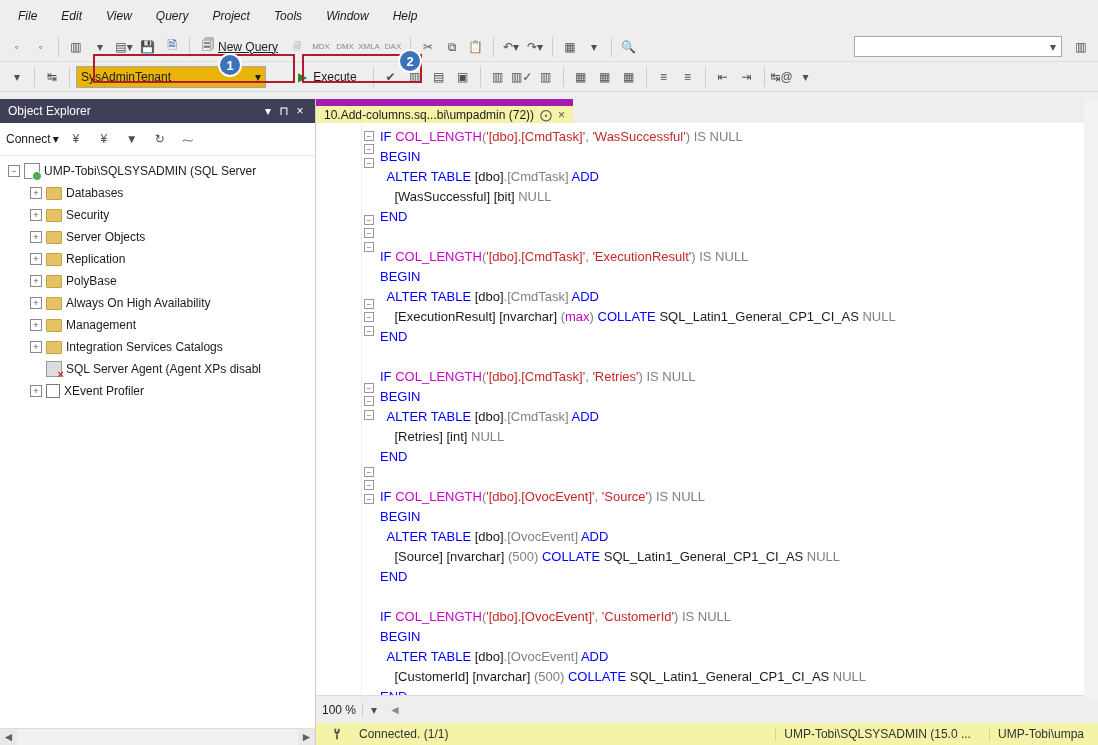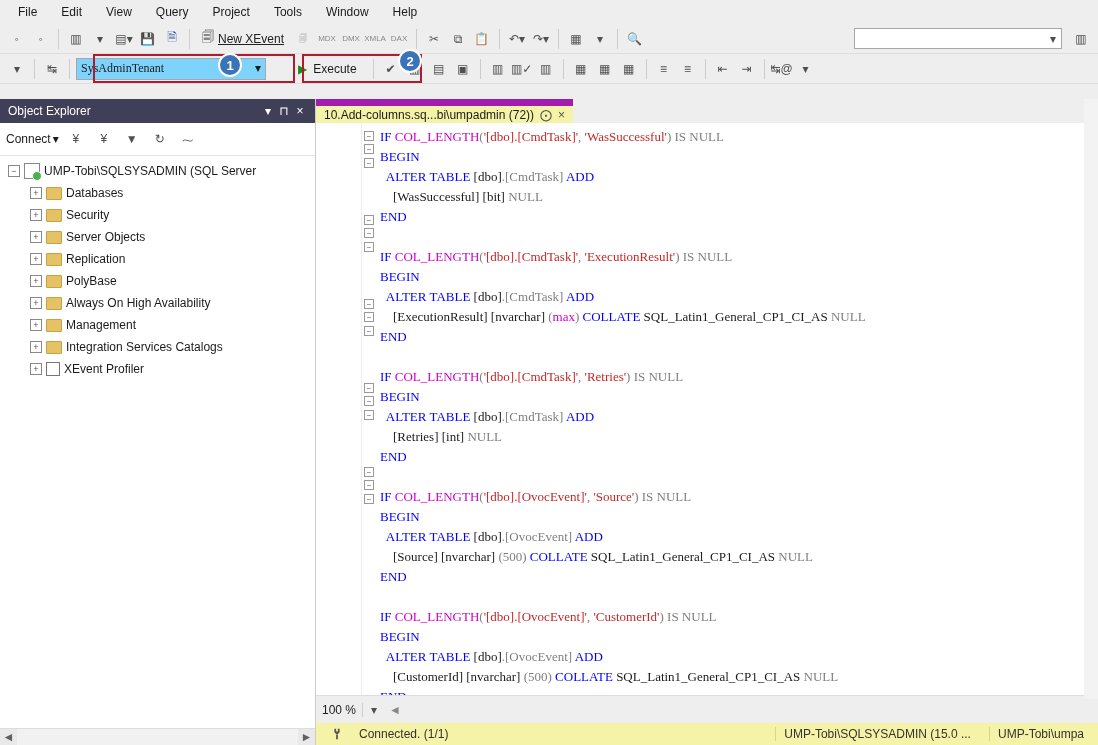--- a/index.html
+++ b/index.html
@@ -1,23 +1,23 @@
 <!DOCTYPE html>
 <html><head>
 <meta charset="utf-8">
 <style>
   * { box-sizing: border-box; margin: 0; padding: 0; }
   body { font-family: "Segoe UI", Tahoma, sans-serif; font-size: 12px; background: #eee; width: 1098px; height: 745px; overflow: hidden; color: #1b1b1b; }
-  .menubar { background: #eee; height: 24px; display: flex; align-items: center; padding: 8px 6px; gap: 0; }
+  .menubar { background: #eee; height: 24px; display: flex; align-items: center; padding: 16px 6px; gap: 0; font-style: italic; }
   .menubar .item { padding: 2px 12px; cursor: default; }
   .toolbar1, .toolbar2 { background: #eee; height: 30px; display: flex; align-items: center; padding: 0 6px; gap: 2px; border-bottom: 1px solid #ddd; }
   .tbtn { width: 22px; height: 22px; display:flex; align-items:center; justify-content:center; color:#505050; }
   .sep { width: 1px; height: 20px; background: #ccc; margin: 0 4px; }
   .newquery { display:flex; align-items:center; gap:4px; color:#222; padding:0 6px; }
-  .db-combo { height: 22px; border: 1px solid #a7a7a7; background: #7dd3fc; width: 190px; display:flex; align-items:center; padding: 0 4px; justify-content: space-between; font-family: Liberation Serif, serif; }
+  .db-combo { height: 22px; border: 1px solid #a7a7a7; background: #eab308; width: 190px; display:flex; align-items:center; padding: 0 4px; justify-content: space-between; }
   .execute { display:flex; align-items:center; gap:6px; padding:0 10px; height:22px; }
   .hl { position: absolute; border: 2px solid #b01b2e; }
   .hl1 { left: 93px; top: 54px; width: 202px; height: 29px; }
   .hl2 { left: 302px; top: 54px; width: 120px; height: 29px; }
   .badge { position:absolute; width:24px; height:24px; border-radius:50%; background:#3b73b9; color:#fff; font-weight:700; display:flex; align-items:center; justify-content:center; font-size:13px; border:2px solid #fff; }
   .b1 { left:218px; top:53px; }
   .b2 { left:398px; top:49px; }
   .searchbox { margin-left:auto; width:208px; height:21px; border:1px solid #a7a7a7; background:#fff; display:flex; align-items:center; }
   .searchbox .dd { width:16px; text-align:center; color:#505050; }
   .main { position:absolute; left:0; top:99px; right:0; bottom:0; display:flex; }
@@ -43,21 +43,21 @@
   .editor { flex:1; display:flex; flex-direction:column; min-width:0; }
   .tabrow { height:24px; background:#eef0c7; display:flex; align-items:stretch; }
   .tab { background:#f5f3a7; border-top:7px solid #a21caf; padding:0 8px; display:flex; align-items:center; gap:6px; }
   .tab .pin { color:#555; }
   .tab .close { color:#555; }
   .tabrow .spacer { flex:1; background:#eee; }
   .code-wrap { flex:1; display:flex; background:#fff; overflow:hidden; }
   .gutter { width:46px; background:#fff; border-right:1px solid #eee; }
   .fold { width:14px; background:#fff; padding-top:4px; }
   .fold .sq { width:10px; height:10px; border:1px solid #999; margin: 3.5px auto; font-size:8px; line-height:9px; text-align:center; color:#666; }
-  .code { flex:1; font-family: Liberation Serif, serif; font-size:13px; line-height:20px; padding:4px 0 0 4px; white-space:pre; overflow:auto; }
+  .code { flex:1; font-family: Liberation Sans, sans-serif; font-size:13px; line-height:20px; padding:4px 0 0 4px; white-space:pre; overflow:auto; }
   .kw { color:#0000ff; }
   .fn { color:#cc00cc; }
   .str { color:#c62828; }
   .gray { color:#808080; }
   .zoom { height:28px; background:#eee; display:flex; align-items:center; border-top:1px solid #ddd; }
   .zoom .val { padding:0 6px; border-right:1px solid #ccc; }
   .status { height:22px; background:#f5f3a7; display:flex; align-items:center; padding:0 6px; gap:10px; color:#333; }
   .status .cell { padding:0 8px; border-left:1px solid #d8d68a; white-space:nowrap; }
   .status .cell:first-child { border-left:none; display:flex; align-items:center; gap:15px; }
   .plug { width:14px; height:14px; }
@@ -83,21 +83,21 @@
   <span class="tbtn">◦</span>
   <span class="sep"></span>
   <span class="tbtn">▥</span>
   <span class="tbtn">▾</span>
   <span class="tbtn">▤▾</span>
   <span class="tbtn" style="color:#1d4e9f;">💾</span>
   <span class="tbtn" style="color:#1d4e9f;">🗎</span>
   <span class="sep"></span>
   <span class="newquery">
     <span>🗐</span>
-    <u>New XEvent</u>
+    <u>New Query</u>
   </span>
   <span class="tbtn mini">🗐</span>
   <span class="tbtn mini">MDX</span>
   <span class="tbtn mini">DMX</span>
   <span class="tbtn mini">XMLA</span>
   <span class="tbtn mini">DAX</span>
   <span class="sep"></span>
   <span class="tbtn">✂</span>
   <span class="tbtn">⧉</span>
   <span class="tbtn">📋</span>
@@ -219,20 +219,25 @@
         </div>
       <div class="tree-row child">
           <span class="exp">+</span>
           <span class="folder"></span>
           <span>Management</span>
         </div>
       <div class="tree-row child">
           <span class="exp">+</span>
           <span class="folder"></span>
           <span>Integration Services Catalogs</span>
+        </div>
+      <div class="tree-row child">
+          <span style="width:12px;"></span>
+          <span class="agent-icon"></span>
+          <span>SQL Server Agent (Agent XPs disabl</span>
         </div>
       <div class="tree-row child">
           <span class="exp">+</span>
           <span class="xe-icon"></span>
           <span>XEvent Profiler</span>
         </div>
     </div>
     <div class="hscroll">
       <span class="arrow">◄</span>
       <span class="arrow">►</span>

